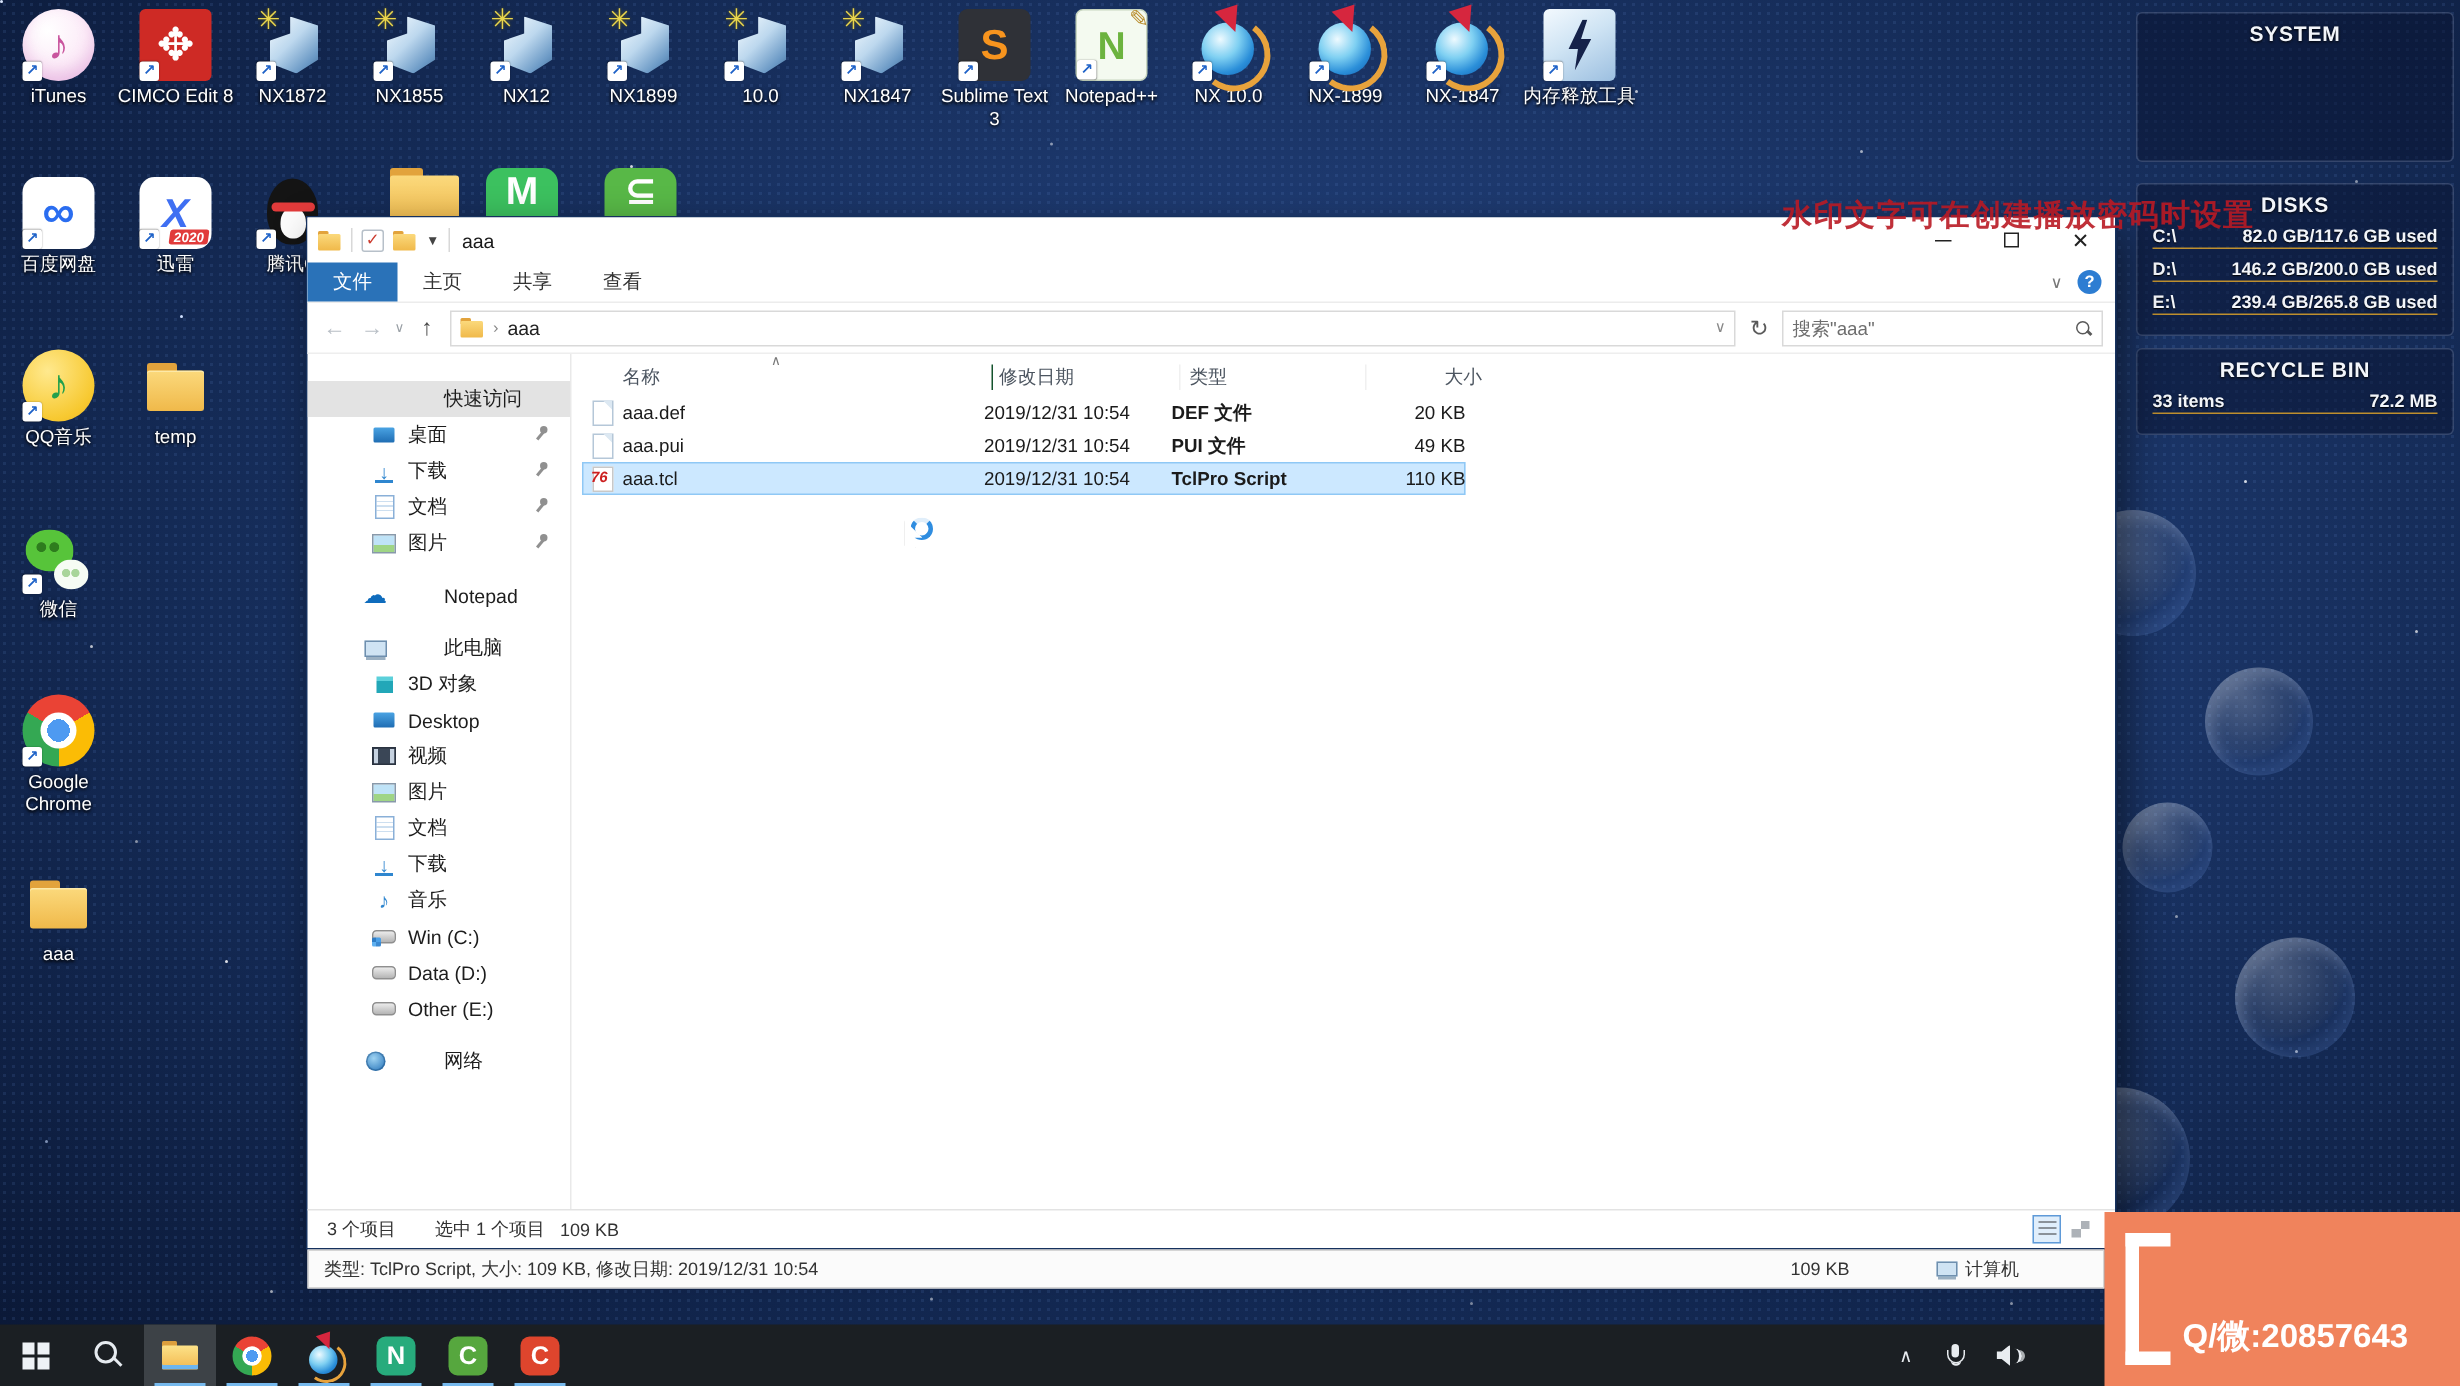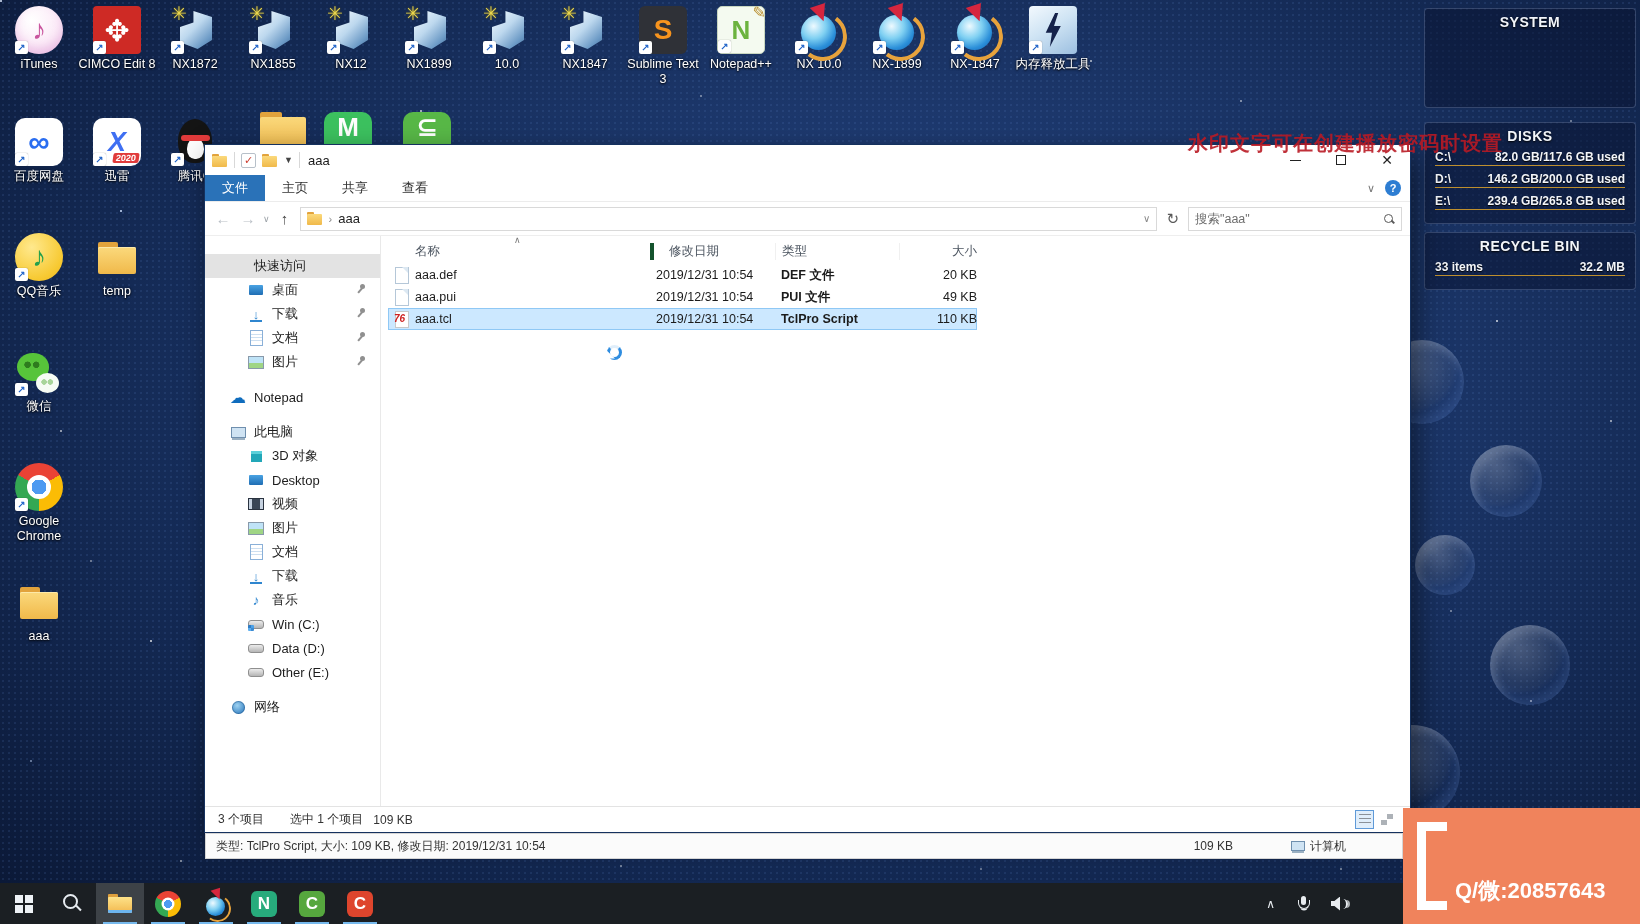--- a/index.html
+++ b/index.html
@@ -113,21 +113,21 @@
   .searchbox { width:214px; height:24px; border:1px solid #d9d9d9; display:flex; align-items:center; padding:0 6px; }
   .searchbox input { border:none; outline:none; flex:1; font-size:12.5px; color:#333; font-family:inherit; background:transparent; }
   .searchbox input::placeholder { color:#6d6d6d; }
   .mag { position:relative; width:12px; height:12px; flex:0 0 auto; }
   .mag::before { content:""; position:absolute; left:1px; top:1px; width:7px; height:7px; border:1.5px solid #5a5a5a; border-radius:50%; }
   .mag::after { content:""; position:absolute; left:8px; top:8px; width:4px; height:1.5px; background:#5a5a5a; transform:rotate(45deg); }
 
   .winbody { flex:1; display:flex; min-height:0; }
   .sidebar { width:176px; border-right:1px solid #e9e9e9; padding-top:18px; overflow:hidden; }
   .srow { height:24px; display:flex; align-items:center; font-size:13px; color:#1d1d1d; cursor:default; }
-  .srow.lvl0 { padding-left:25px; }
+  .srow.lvl0 { padding-left:37px;gap:30px; }
   .srow.lvl1 { padding-left:43px; }
   .srow.gap { margin-top:11px; }
   .srow.sel { background:#e3e3e3; }
   .sic { width:16px; height:16px; margin-right:8px; position:relative; flex:0 0 auto; display:flex; align-items:center; justify-content:center; }
   .pin { position:relative; width:10px; height:10px; margin-left:auto; margin-right:14px; }
   .pin::before { content:""; position:absolute; left:4px; top:0; width:2px; height:9px; background:#909090; transform:rotate(40deg); }
   .pin::after { content:""; position:absolute; left:4px; top:-1px; width:5px; height:5px; border-radius:50%; background:#909090; }
   .sic.star { color:#5ba3d9; font-size:15px; }
   .sic.desktopic::before { content:""; width:14px; height:10px; background:linear-gradient(#4aa3e3,#1f6db3); border-radius:1px; }
   .sic.download { color:#2f86cf; font-weight:bold; font-size:13px; }
@@ -141,21 +141,21 @@
   .sic.music { color:#2f86cf; font-size:14px; font-weight:bold; }
   .sic.disk::before, .sic.diskwin::before { content:""; width:15px; height:7px; border-radius:3px; background:linear-gradient(#ececec,#b5b5b5); border:1px solid #8f8f8f; }
   .sic.diskwin::after { content:""; position:absolute; left:0; bottom:1px; width:6px; height:6px;
       background:conic-gradient(#4aa0e8 0 90deg, #3c8ad2 90deg 180deg, #5fb0f0 180deg 270deg, #2f7cc4 270deg); border-radius:1px; }
   .sic.network::before { content:""; width:13px; height:13px; border-radius:50%; background:radial-gradient(circle at 40% 35%, #9fd3f2, #3c85c4 75%); box-shadow:inset 0 0 0 1px rgba(20,70,120,.4); }
 
   .filearea { flex:1; position:relative; padding:2px 0 0 7px; }
   .fhead { display:flex; height:26px; align-items:center; font-size:12.5px; color:#4c5560; position:relative; }
   .fhead .hc { }
   .fhead .hc.c-name { width:262px; padding-left:27px; position:relative; }
-  .fhead .hc.c-date { width:125px; padding-left:15px; border-left:4px solid #14532d; }
+  .fhead .hc.c-date { width:125px; padding-left:4px; border-left:1px solid #14532d;margin-left:11px; }
   .fhead .hc.c-type { width:124px; padding-left:6px; border-left:1px solid #f0f0f0; }
   .fhead .hc.c-size { width:78px; text-align:right; border-left:1px solid #f0f0f0; }
   .sortmark { position:absolute; left:126px; top:-3px; color:#777; font-size:9px; }
   .frow { display:flex; height:22px; align-items:center; font-size:12.5px; color:#1b1b1b; width:589px; }
   .frow.sel { background:#cce8ff; box-shadow:inset 0 0 0 1px #8fc8f5; }
   .fic { width:16px; height:16px; margin:0 6px 0 5px; position:relative; flex:0 0 auto; }
   .fic.doc::before { content:""; position:absolute; left:2px; top:0; width:12px; height:15px; background:#fff; border:1px solid #b5c7d8; }
   .fic.doc::after { content:""; position:absolute; right:1px; top:0; border:3px solid #dce8f2; border-left-color:transparent; border-bottom-color:transparent; }
   .fic.tcl::before { content:""; position:absolute; left:2px; top:0; width:12px; height:15px; background:#fff; border:1px solid #c8c8c8; }
   .fic.tcl::after { content:"76"; position:absolute; left:1px; top:2px; font-size:10px; font-weight:900; font-style:italic; color:#cc1f1f; }
@@ -547,21 +547,21 @@
       <div class="prow">
         <span>E:\</span>
         <span>239.4 GB/265.8 GB used</span>
       </div>
     </div>
 </div>
 <div class="panel" id="panel-recycle">
   <div class="ptitle">RECYCLE BIN</div>
   <div class="prow">
     <span>33 items</span>
-    <span>32.2 MB</span>
+    <span>72.2 MB</span>
   </div>
 </div>
 
 <div class="wm-red">水印文字可在创建播放密码时设置</div>
 <div class="wm-box">
   <div class="wm-bracket"></div>
   <div class="wm-l2">Q/微:20857643</div>
 </div>
 
 <div class="taskbar">

